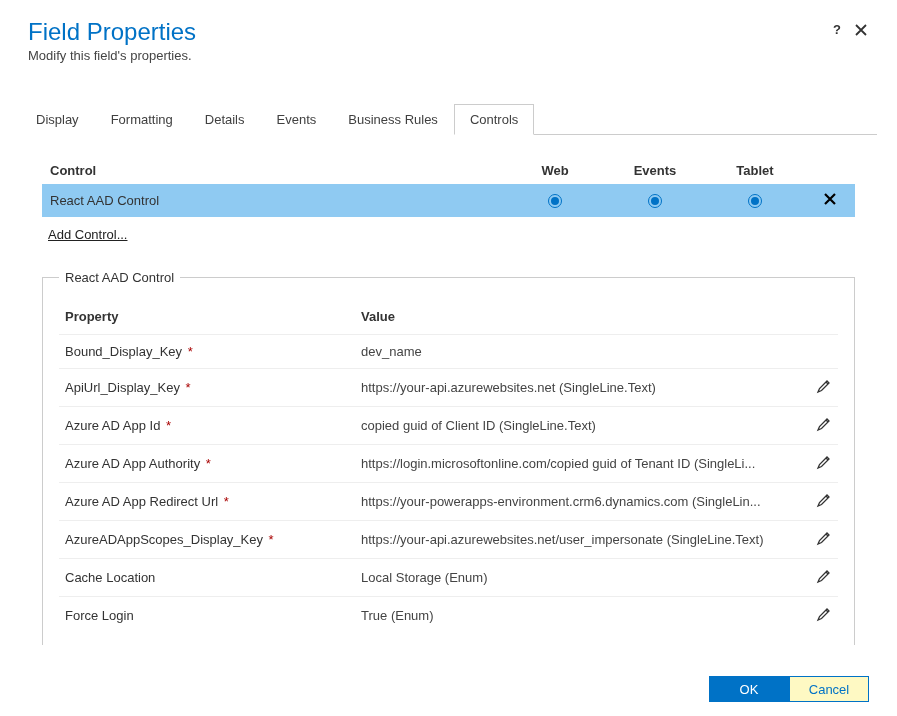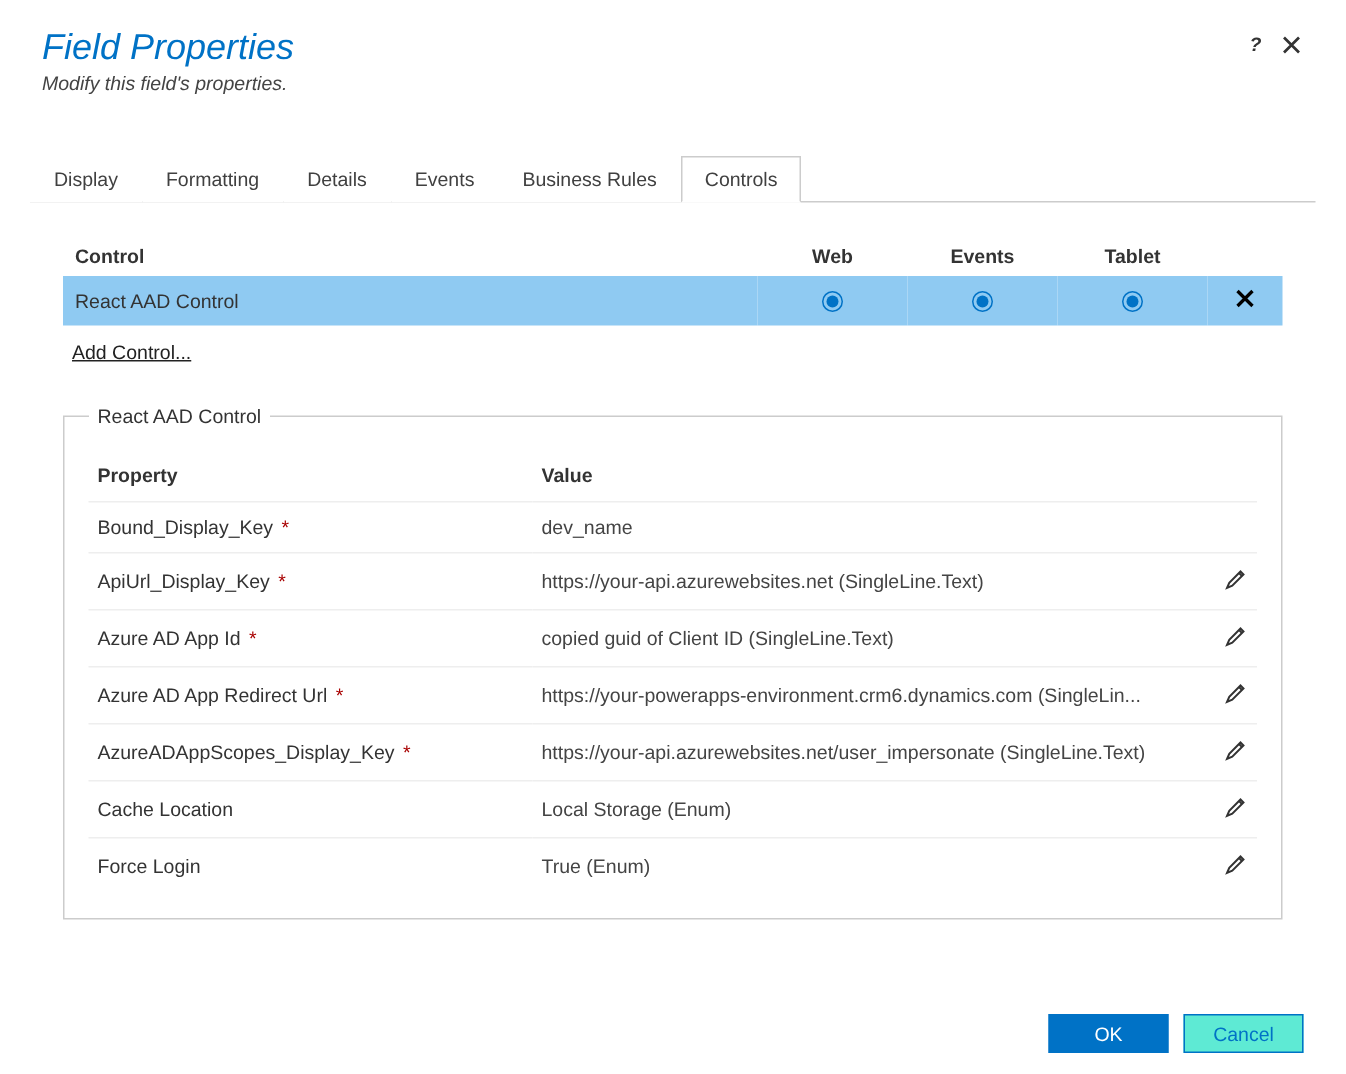--- a/index.html
+++ b/index.html
@@ -1,18 +1,18 @@
 <!DOCTYPE html>
 <html><head>
 <meta charset="utf-8">
 <style>
 * { box-sizing: border-box; margin: 0; padding: 0; }
 body { font-family: "Segoe UI", Arial, sans-serif; font-size: 13px; color: #333; background: #fff; width: 897px; height: 716px; position: relative; }
 
-.dialog-header { padding: 18px 28px 10px 28px; position: relative; font-style: italic; }
+.dialog-header { padding: 18px 28px 10px 28px; position: relative; }
 .dialog-title { font-size: 24px; font-weight: 300; color: #0072c6; }
 .dialog-subtitle { font-size: 13px; color: #444; margin-top: 2px; }
 .dialog-close { position: absolute; right: 28px; top: 22px; cursor: pointer; }
 .dialog-help { position: absolute; right: 56px; top: 22px; cursor: pointer; font-weight: bold; color: #333; }
 
 .tabs { border-bottom: 1px solid #ccc; margin: 30px 20px 0 20px; display: flex; }
 .tab { padding: 7px 15px; border: 1px solid transparent; border-bottom: none; cursor: pointer; font-size: 13px; color: #404040; background: #fff; position: relative; bottom: -1px; }
 .tab.active { border-color: #ccc; border-bottom: 1px solid #fff; background: #fff; }
 
 .content-scroll { position: relative; margin: 0 20px; padding: 14px 22px 14px 22px; height: 510px; overflow-y: auto; }
@@ -39,22 +39,22 @@
 .prop-table { width: 100%; border-collapse: collapse; }
 .prop-table th { text-align: left; font-weight: 600; font-size: 13px; padding: 6px 6px 10px 6px; }
 .prop-table td { padding: 9px 6px; border-top: 1px solid #eee; font-size: 13px; vertical-align: middle; }
 .prop-table .req { color: #a80000; margin-left: 2px; }
 .prop-table .val-col { color: #444; }
 .prop-table .edit-col { width: 36px; text-align: right; }
 
 .pencil { width: 16px; height: 16px; display: inline-block; cursor: pointer; }
 .xicon { width: 16px; height: 16px; display: inline-block; cursor: pointer; }
 
-.footer { position: absolute; bottom: 14px; right: 28px; display: flex; gap: 10px; }
-.btn { min-width: 80px; height: 26px; border: 1px solid #0072c6; background: #5eead4; color: #0072c6; cursor: pointer; font-size: 13px; padding: 0 14px; }
+.footer { position: absolute; bottom: 14px; right: 28px; display: flex; }
+.btn { min-width: 80px; height: 26px; border: 1px solid #0072c6; background: #fef9c3; color: #0072c6; cursor: pointer; font-size: 13px; padding: 0 14px; }
 .btn.primary { background: #0072c6; color: #fff; }
 
 .del-cell { text-align: center; }
 </style>
 </head>
 <body>
 
 <div class="dialog-header">
   <div class="dialog-title">Field Properties</div>
   <div class="dialog-subtitle">Modify this field's properties.</div>
@@ -134,20 +134,28 @@
           </tr>
           <tr>
             <td>Azure AD App Id<span class="req"> *</span></td>
             <td class="val-col">copied guid of Client ID (SingleLine.Text)</td>
             <td class="edit-col"><svg class="pencil" viewBox="0 0 16 16">
                 <path d="M2 14 L3.5 10.5 L11 3 L13 5 L5.5 12.5 Z" fill="none" stroke="#333" stroke-width="1.3"></path>
                 <path d="M10 4 L12 6" stroke="#333" stroke-width="1.3"></path>
               </svg></td>
           </tr>
           <tr>
+            <td>Azure AD App Authority<span class="req"> *</span></td>
+            <td class="val-col">https://login.microsoftonline.com/copied guid of Tenant ID (SingleLi...</td>
+            <td class="edit-col"><svg class="pencil" viewBox="0 0 16 16">
+                <path d="M2 14 L3.5 10.5 L11 3 L13 5 L5.5 12.5 Z" fill="none" stroke="#333" stroke-width="1.3"></path>
+                <path d="M10 4 L12 6" stroke="#333" stroke-width="1.3"></path>
+              </svg></td>
+          </tr>
+          <tr>
             <td>Azure AD App Redirect Url<span class="req"> *</span></td>
             <td class="val-col">https://your-powerapps-environment.crm6.dynamics.com (SingleLin...</td>
             <td class="edit-col"><svg class="pencil" viewBox="0 0 16 16">
                 <path d="M2 14 L3.5 10.5 L11 3 L13 5 L5.5 12.5 Z" fill="none" stroke="#333" stroke-width="1.3"></path>
                 <path d="M10 4 L12 6" stroke="#333" stroke-width="1.3"></path>
               </svg></td>
           </tr>
           <tr>
             <td>AzureADAppScopes_Display_Key<span class="req"> *</span></td>
             <td class="val-col">https://your-api.azurewebsites.net/user_impersonate (SingleLine.Text)</td>

